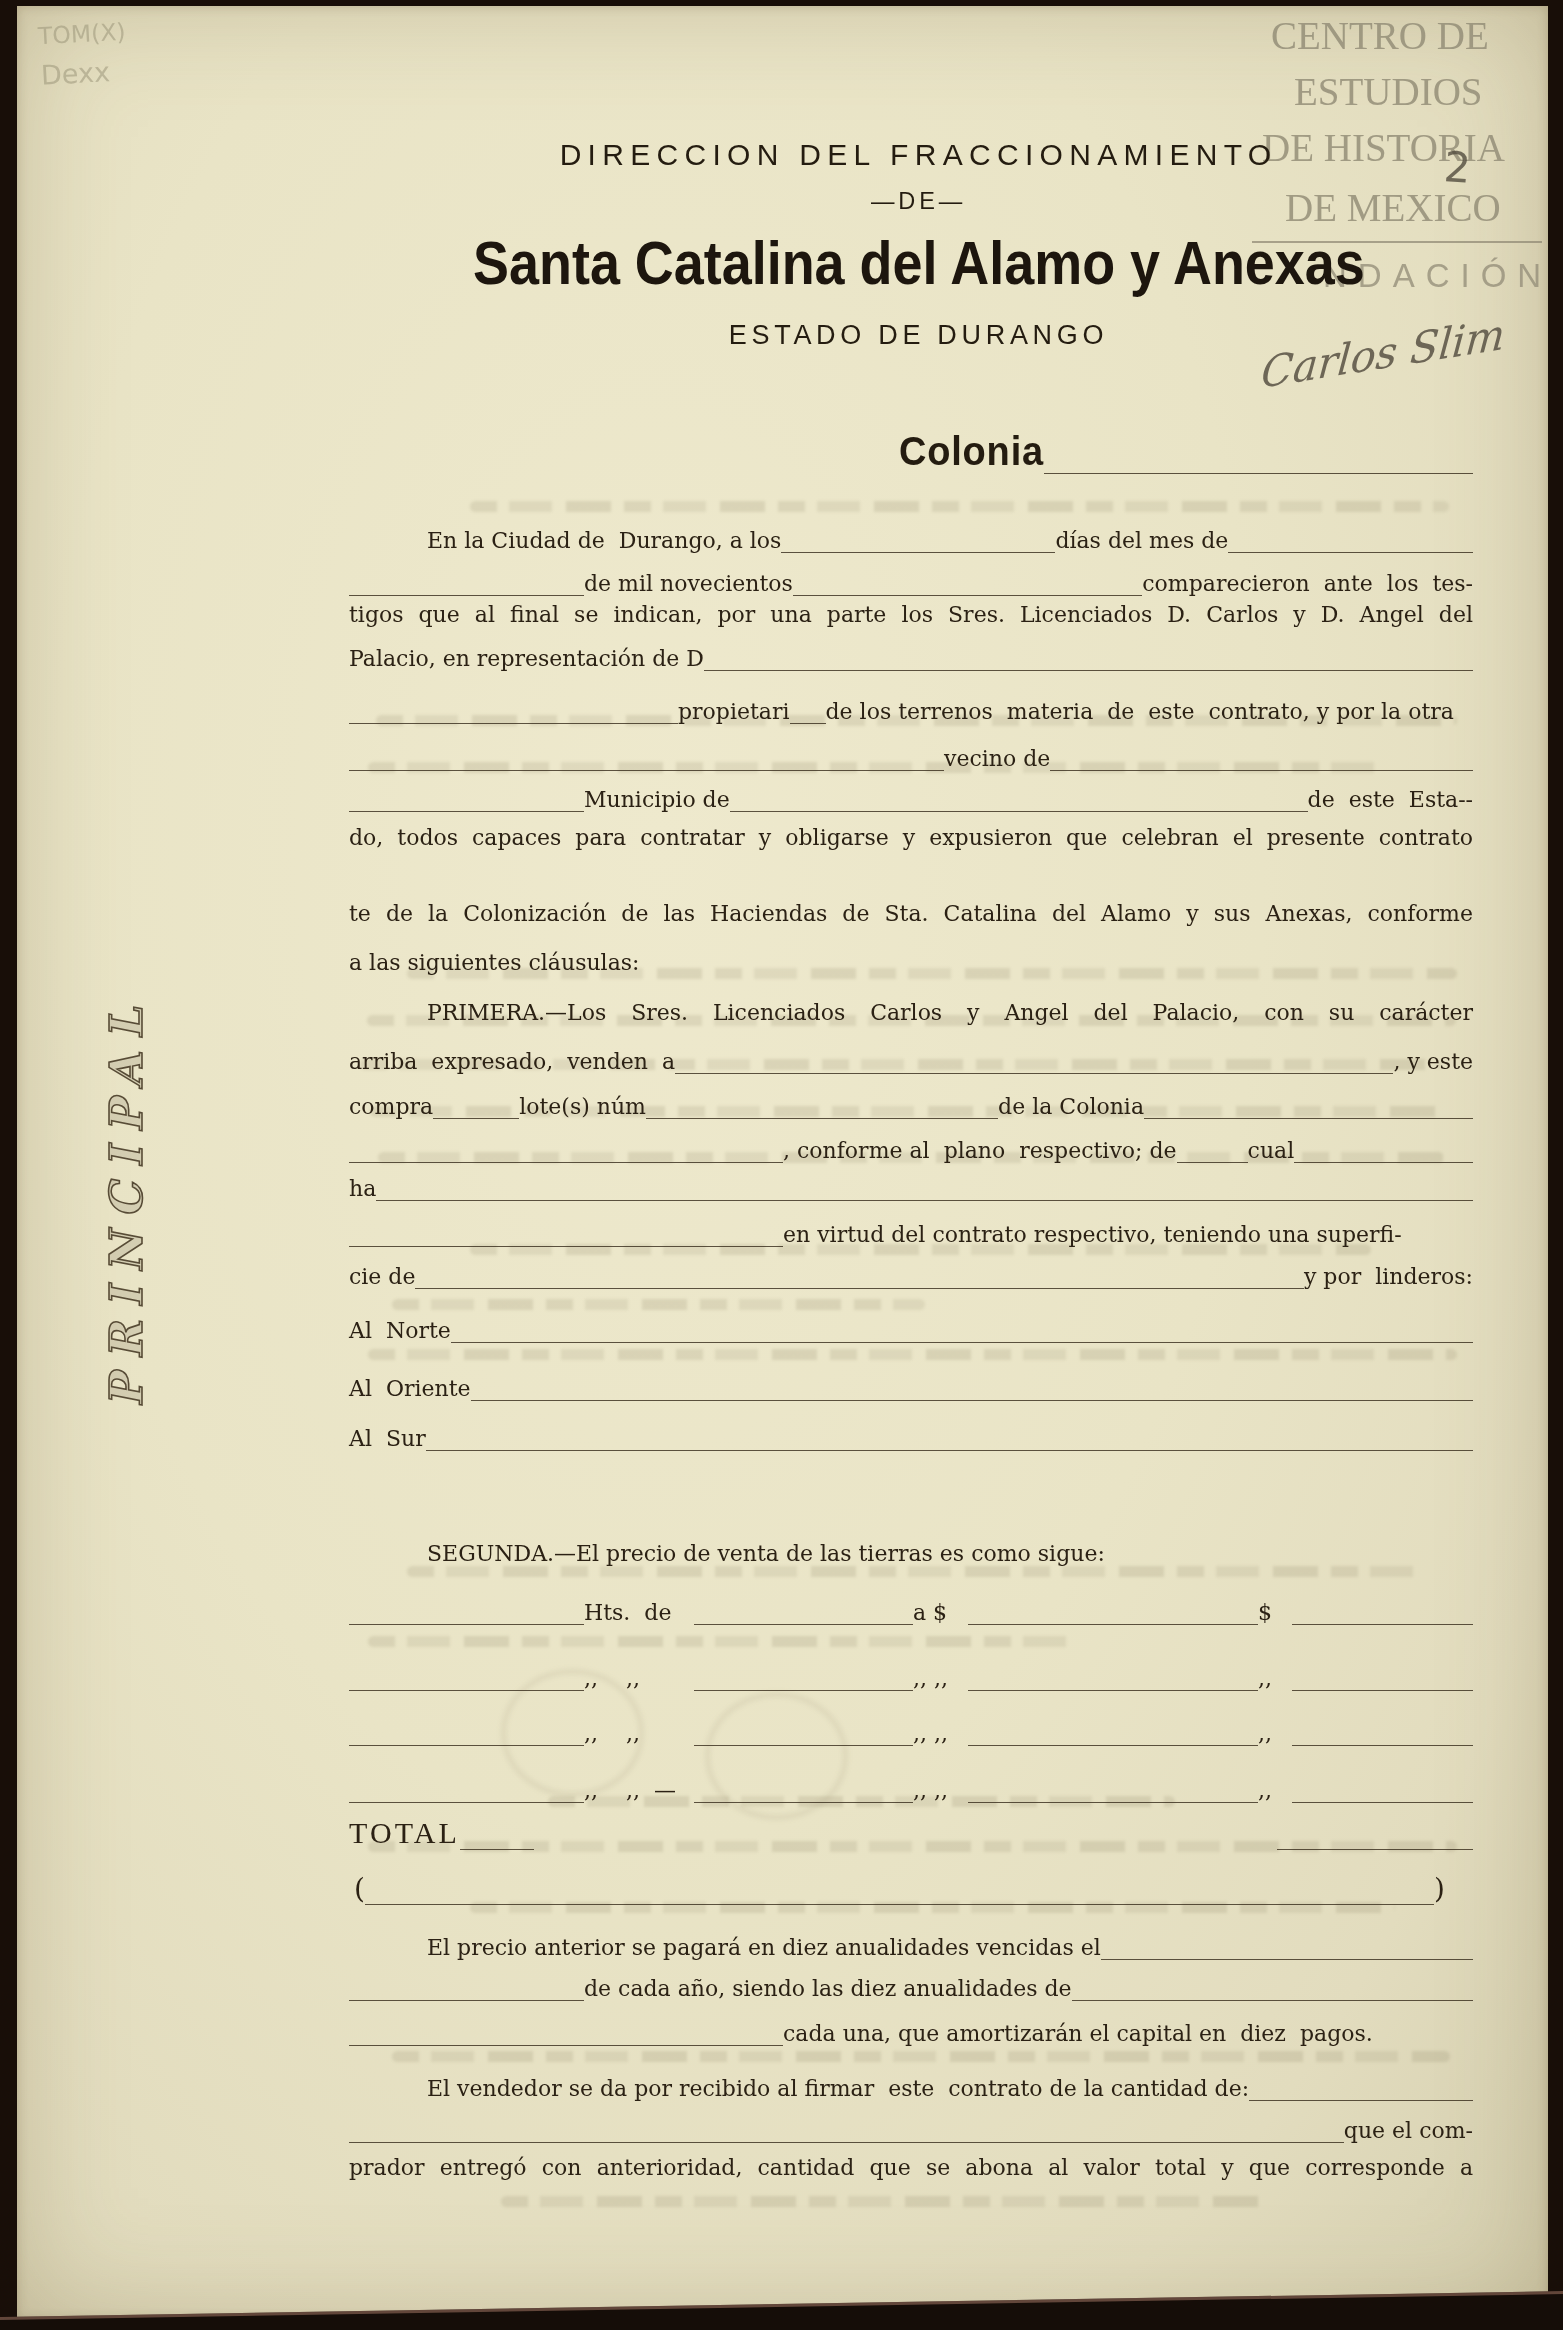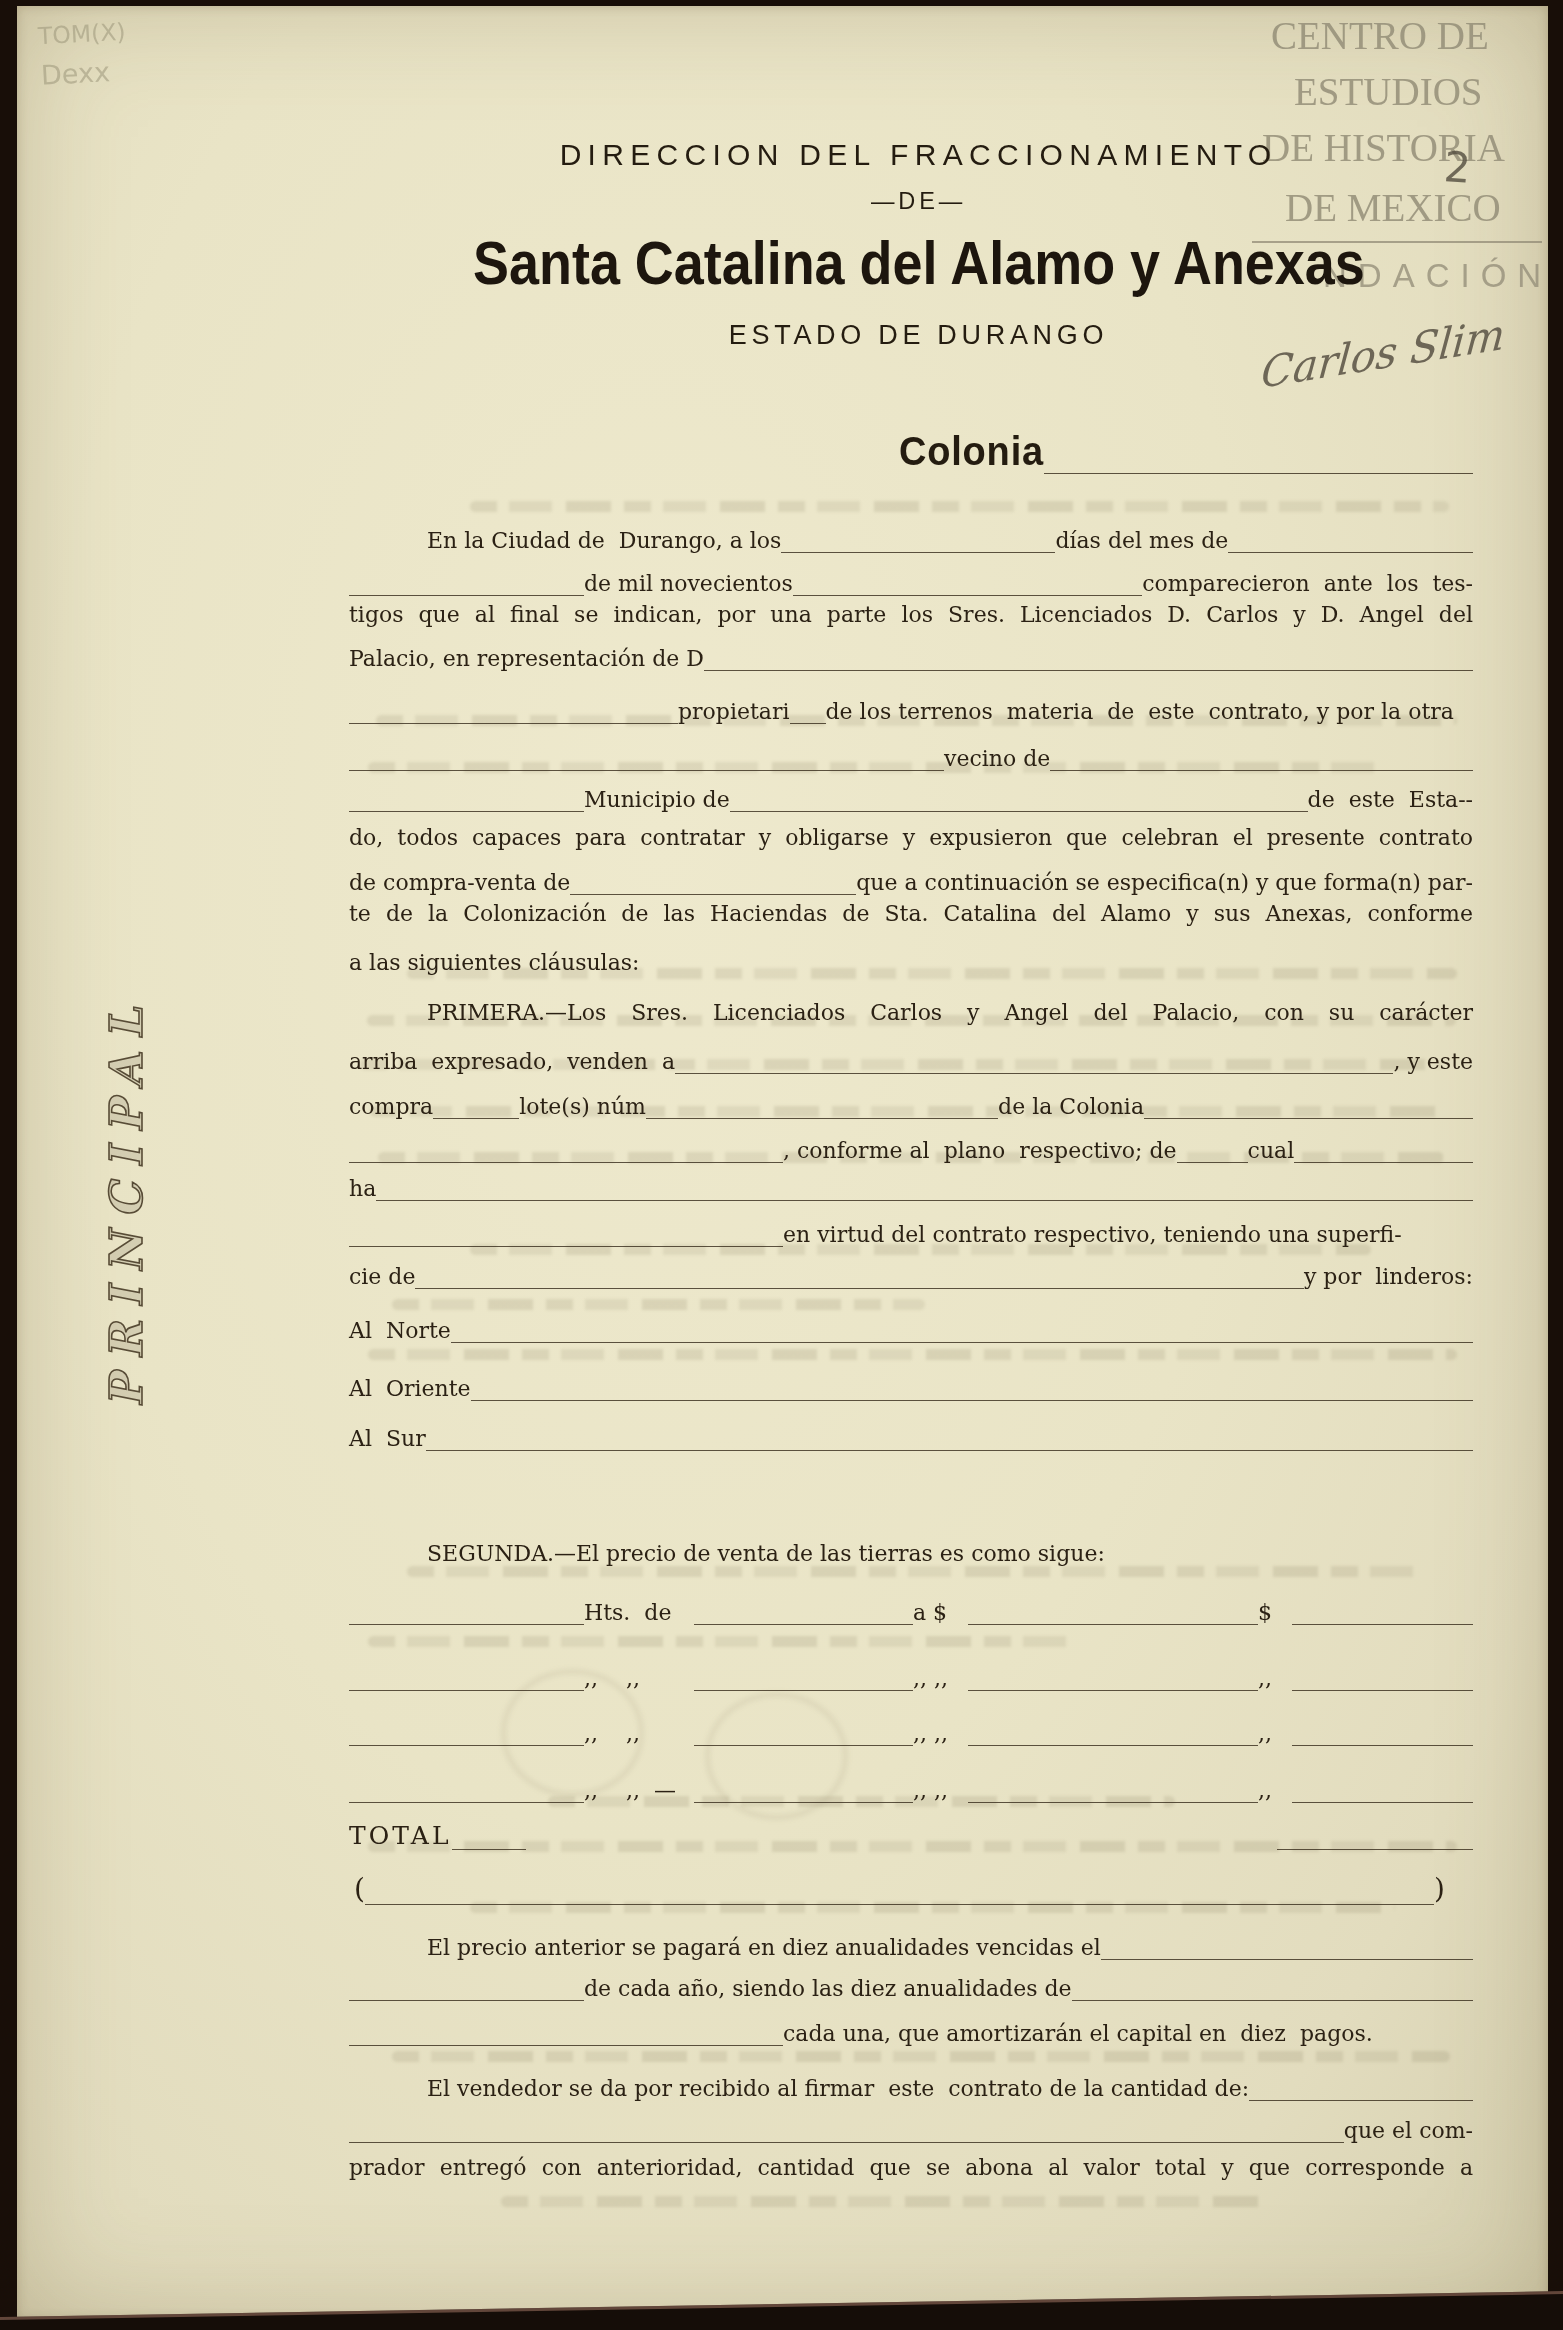--- a/index.html
+++ b/index.html
@@ -23,21 +23,21 @@
   .hdr{position:absolute;left:349px;width:1139px;text-align:center;z-index:4;color:#241c10;
        font-family:"Liberation Sans",sans-serif;white-space:nowrap;}
   .hdr-dept{top:138px;font-size:30px;letter-spacing:6.3px;}
   .hdr-de{top:188px;font-size:23.5px;letter-spacing:3.9px;}
   .hdr-title{top:227px;font-size:55px;font-weight:700;}
   .hdr-title .tt{display:inline-block;transform:scale(.98,1.12);transform-origin:center top;color:#1d160e;}
   .hdr-state{top:320px;font-size:27px;letter-spacing:4.7px;}
   .colonia-line{top:429px;left:899px;width:574px;height:45px;}
   .colonia-label{font-family:"Liberation Sans",sans-serif;font-weight:700;font-size:38px;
     letter-spacing:0.8px;transform:scaleY(1.05);transform-origin:left bottom;color:#241c10;}
-  .fs30{font-size:25px;letter-spacing:3.1px;}
+  .fs30{font-size:30px;letter-spacing:3.1px;font-family:Liberation Serif, serif;}
   .fs38{font-size:28px;}
   
   .stamp{position:absolute;font-family:Liberation Serif, serif;font-size:39px;
          color:rgba(148,142,120,.85);z-index:3;white-space:nowrap;}
   .stamp-fund{font-family:"Liberation Sans",sans-serif;font-size:33px;letter-spacing:11px;
          color:rgba(150,144,122,.8);}
   .stamp-rule{position:absolute;left:1252px;top:241px;width:290px;height:2.4px;
          background:rgba(140,133,112,.7);z-index:3;}
   .pencil-2{position:absolute;left:1444px;top:143px;font-family:"DejaVu Sans",sans-serif;
          font-size:42px;color:rgba(82,76,62,.8);transform:rotate(4deg);z-index:5;}
@@ -147,25 +147,20 @@
       </div>
       <div class="line" style="top:782px">
         <div class="bl" style="width:235px"></div>
         <span class="t">Municipio de</span>
         <div class="bl grow"></div>
         <span class="t">de  este  Esta--</span>
       </div>
       <div class="line just" style="top:825px">
         <span class="t">do, todos capaces para contratar y obligarse y expusieron que celebran el presente contrato</span>
       </div>
-      <div class="line" style="top:865px">
-        <span class="t">de compra-venta de</span>
-        <div class="bl grow"></div>
-        <span class="t">que a continuación se especifica(n) y que forma(n) par-</span>
-      </div>
       <div class="line just" style="top:901px">
         <span class="t">te de la Colonización de las Haciendas de Sta.  Catalina del Alamo y sus Anexas, conforme</span>
       </div>
       <div class="line" style="top:945px">
         <span class="t">a las siguientes cláusulas:</span>
       </div>
 
       <div class="line just" style="top:1000px;left:427px;width:1046px">
         <span class="t">PRIMERA.—Los Sres.  Licenciados Carlos y Angel  del  Palacio,  con  su  carácter</span>
       </div>

